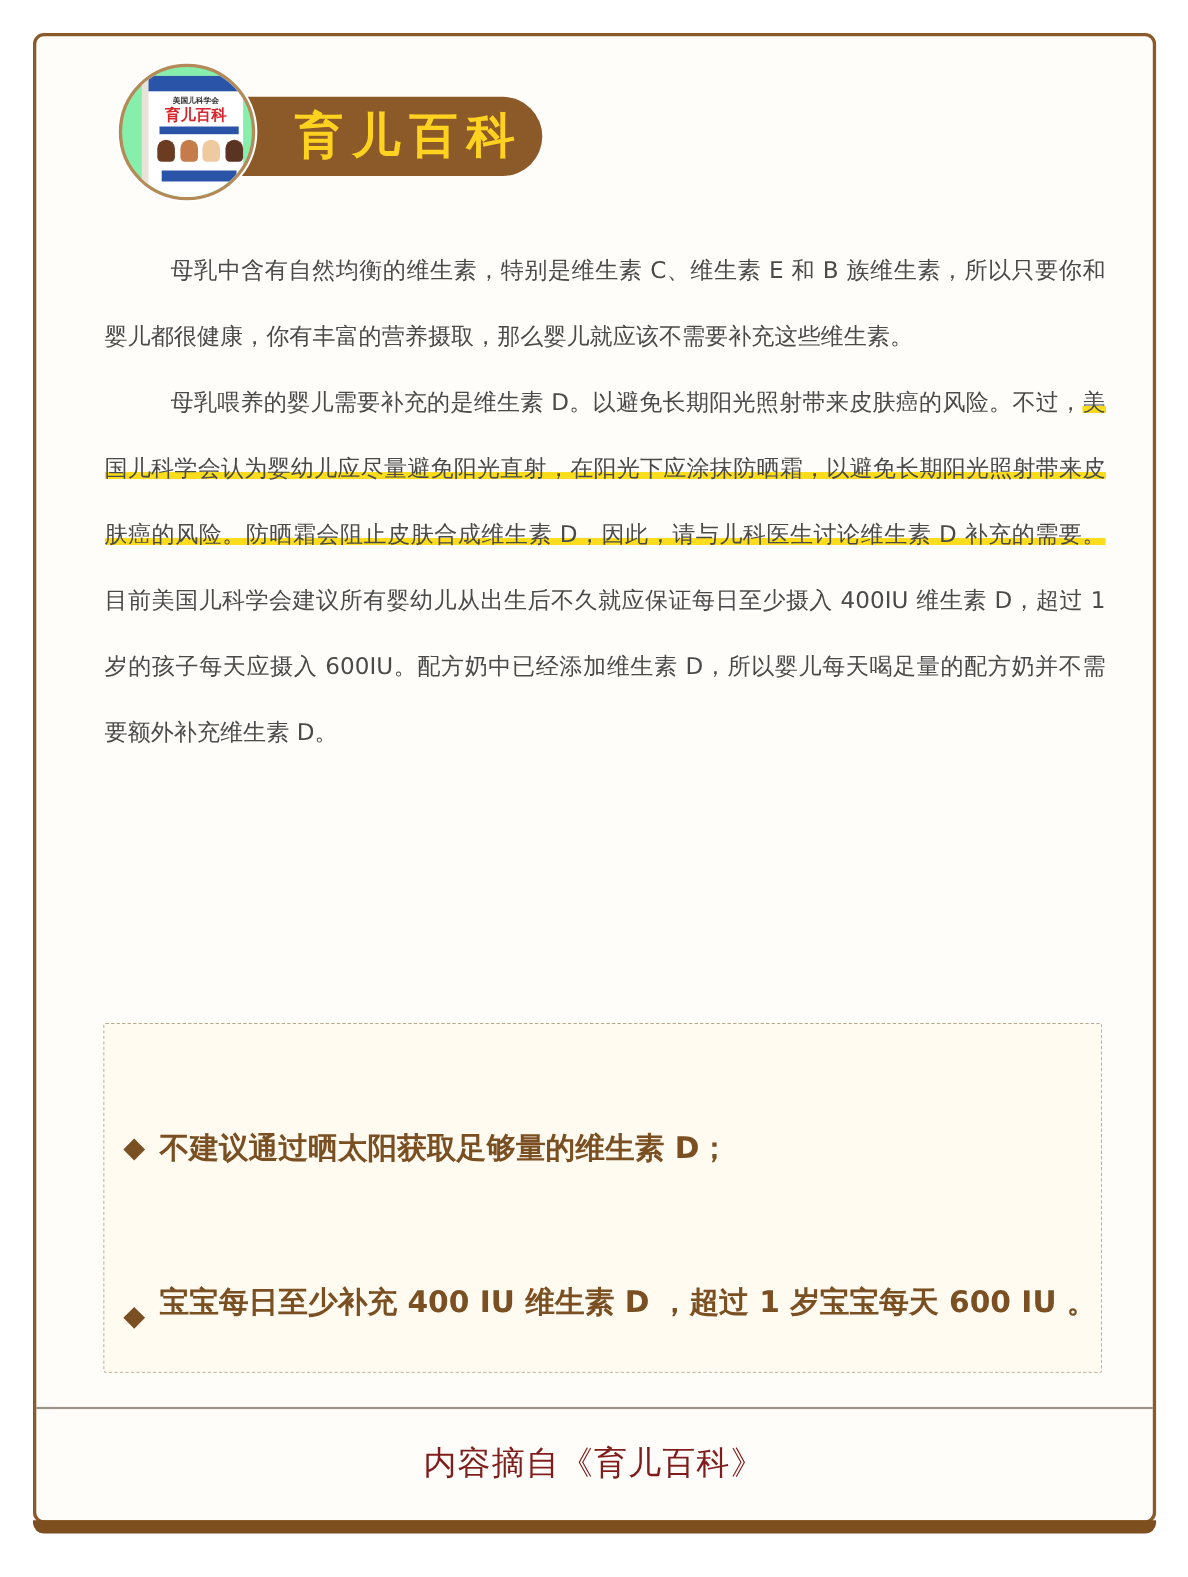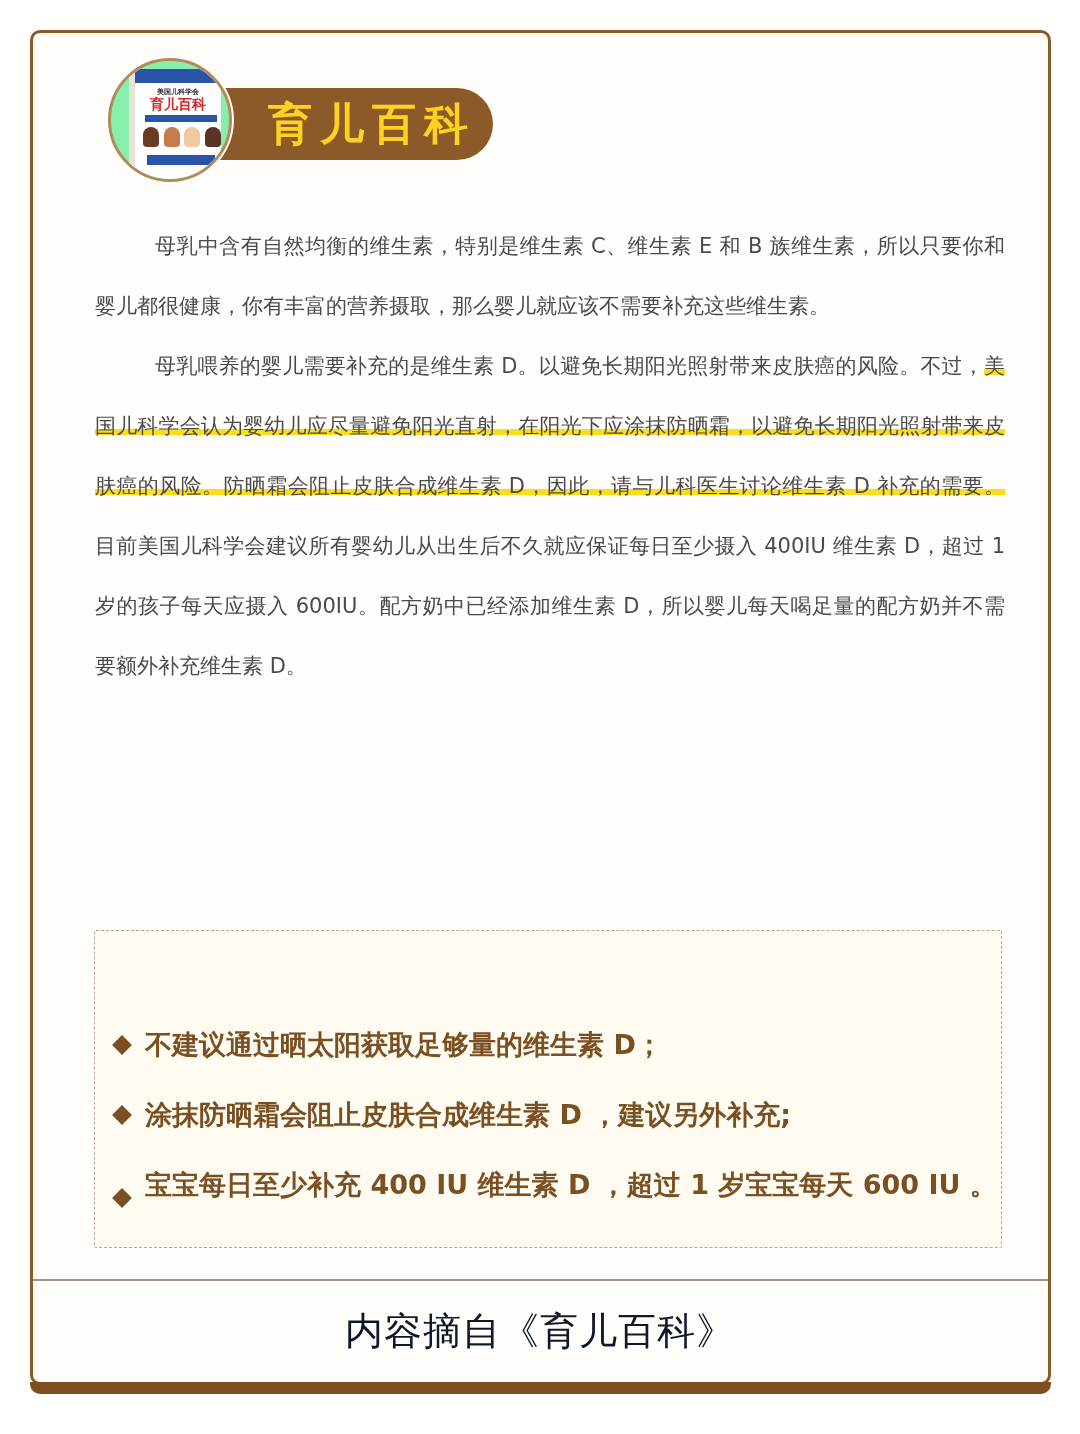--- a/index.html
+++ b/index.html
@@ -130,21 +130,21 @@
     }
 
     
     .divider {
       position: absolute; left: 33px; top: 1279px;
       width: 1015px; height: 2px; background: #9c9488;
     }
     .source {
       position: absolute; left: 0; top: 1306px; width: 1080px;
       text-align: center;
-      font-size: 38px; color: #0f172a; font-weight: 200;
+      font-size: 30px; color: #7f1d1d; font-weight: 200;
       letter-spacing: 1px;
       line-height: 50px;
     }
   </style>
 </head>
 <body>
 
 <div class="page">
   <div class="card"></div>
   <div class="card-bottom-bar"></div>
@@ -176,24 +176,20 @@
     <p class="para">
       <span>母乳喂养的婴儿需要补充的是维生素 D。以避免长期阳光照射带来皮肤癌的风险。不过，</span><span class="hl">美国儿科学会认为婴幼儿应尽量避免阳光直射，在阳光下应涂抹防晒霜，以避免长期阳光照射带来皮肤癌的风险。防晒霜会阻止皮肤合成维生素 D，因此，请与儿科医生讨论维生素 D 补充的需要。</span><span>目前美国儿科学会建议所有婴幼儿从出生后不久就应保证每日至少摄入 400IU 维生素 D，超过 1 岁的孩子每天应摄入 600IU。配方奶中已经添加维生素 D，所以婴儿每天喝足量的配方奶并不需要额外补充维生素 D。</span>
     </p>
   </div>
 
   <div class="keybox">
     <div class="key-item" style="top:80px;margin-top:14px;">
       <span class="diamond"></span>
       <span>不建议通过晒太阳获取足够量的维生素 D；</span>
     </div>
-    <div class="key-item" style="top:164px;">
-      <span class="diamond"></span>
-      <span>涂抹防晒霜会阻止皮肤合成维生素 D ，建议另外补充;</span>
-    </div>
     <div class="key-item" style="top:234px;align-items:flex-end;">
       <span class="diamond"></span>
       <span>宝宝每日至少补充 400 IU 维生素 D ，超过 1 岁宝宝每天 600 IU 。</span>
     </div>
   </div>
 
   <div class="divider"></div>
   <div class="source">内容摘自《育儿百科》</div>
 </div>
 

